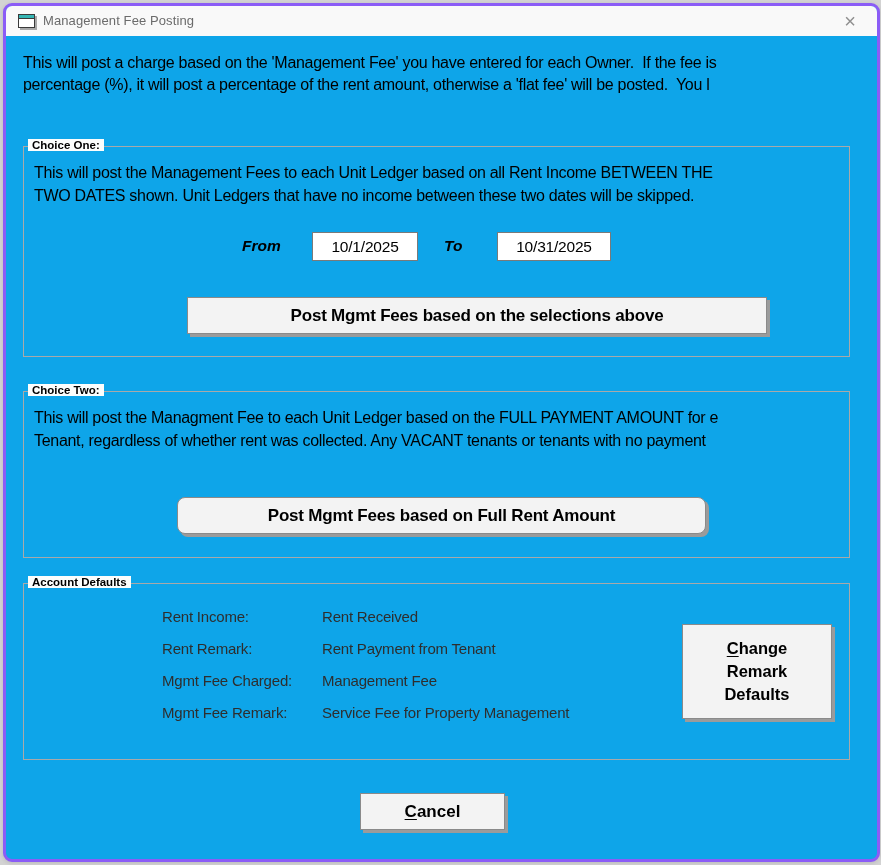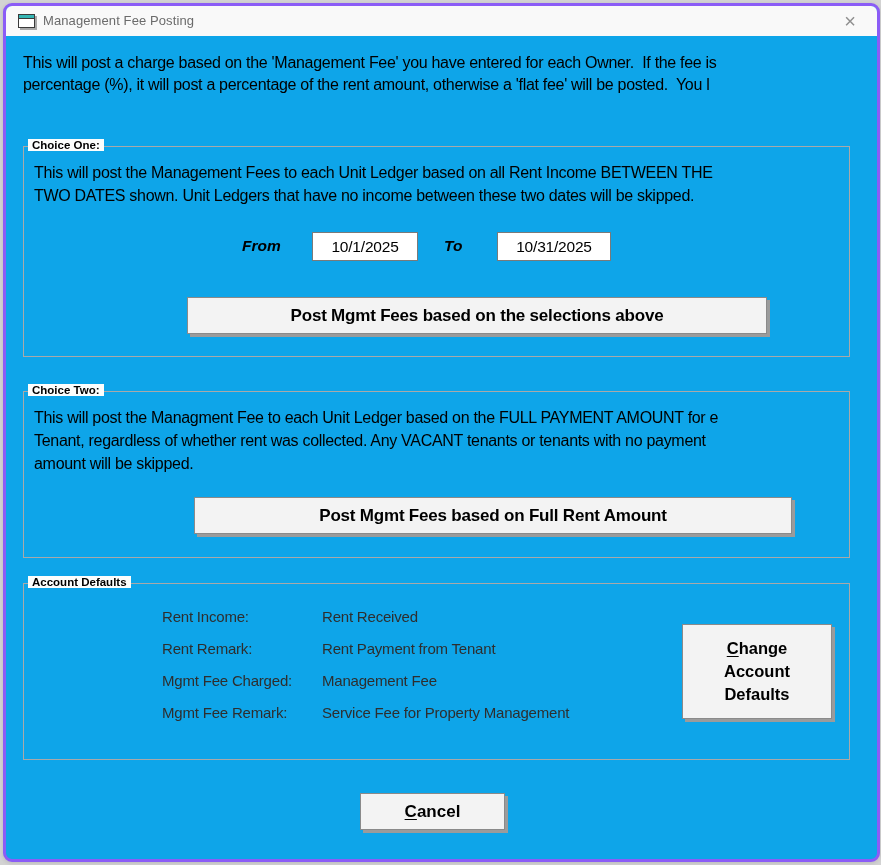--- a/index.html
+++ b/index.html
@@ -82,21 +82,21 @@
     background:#f3f3f3;
     border:1px solid #8a8a8a;
     box-shadow:3px 3px 0 0 #9b9b9b;
     display:flex;align-items:center;justify-content:center;
     font-family:"Liberation Sans", sans-serif;
     font-weight:bold;color:#000;cursor:default;
     box-sizing:border-box;text-align:center;
   }
   .btn-post{height:37px;font-size:17px;letter-spacing:-0.2px;white-space:pre;}
   .btn-post1{left:163px;top:150px;width:580px;}
-  .btn-post2{left:170px;top:105px;width:598px;}
+  .btn-post2{left:153px;top:105px;width:529px;border-radius:8px;}
   .acct-row{position:absolute;height:22px;font-size:15px;color:#2e2e2e;letter-spacing:-0.2px;}
   .acct-label{position:absolute;left:138px;white-space:pre;}
   .acct-value{position:absolute;left:298px;white-space:pre;}
   .btn-change{
     left:658px;top:40px;width:150px;height:95px;
     flex-direction:column;font-size:16.5px;line-height:23px;
   }
   .btn-cancel{
     left:354px;top:787px;width:145px;height:37px;
     font-size:17px;
@@ -130,21 +130,20 @@
     <span class="fromto-label" style="left:420px;top:90px;">To</span>
     <input class="date-input" style="left: 473px; top: 85px; width: 114px;" value="10/31/2025">
     <div class="btn3d btn-post btn-post1">Post Mgmt Fees based on the selections above</div>
   </div>
 
   <div class="groupbox gb-two">
     <span class="legend">Choice Two:</span>
     <div class="desc desc-two">
       <div class="line">This will post the Managment Fee to each Unit Ledger based on the FULL PAYMENT AMOUNT for e</div>
       <div class="line">Tenant, regardless of whether rent was collected. Any VACANT tenants or tenants with no payment</div>
-      <div class="line">amount will be skipped.</div>
     </div>
     <div class="btn3d btn-post btn-post2">Post Mgmt Fees based on Full Rent Amount</div>
   </div>
 
   <div class="groupbox gb-acct">
     <span class="legend">Account Defaults</span>
 
     <div class="acct-row" style="top:24px;">
       <span class="acct-label">Rent Income:</span>
       <span class="acct-value">Rent Received</span>
@@ -157,21 +156,21 @@
       <span class="acct-label">Mgmt Fee Charged:</span>
       <span class="acct-value">Management Fee</span>
     </div>
     <div class="acct-row" style="top:120px;">
       <span class="acct-label">Mgmt Fee Remark:</span>
       <span class="acct-value">Service Fee for Property Management</span>
     </div>
 
     <div class="btn3d btn-change">
       <div><span class="mnemonic">C</span><span>hange</span></div>
-      <div>Account</div>
+      <div>Remark</div>
       <div>Defaults</div>
     </div>
   </div>
 
   <div class="btn3d btn-cancel">
     <span><span class="mnemonic">C</span><span>ancel</span></span>
   </div>
 
 </div>
 

